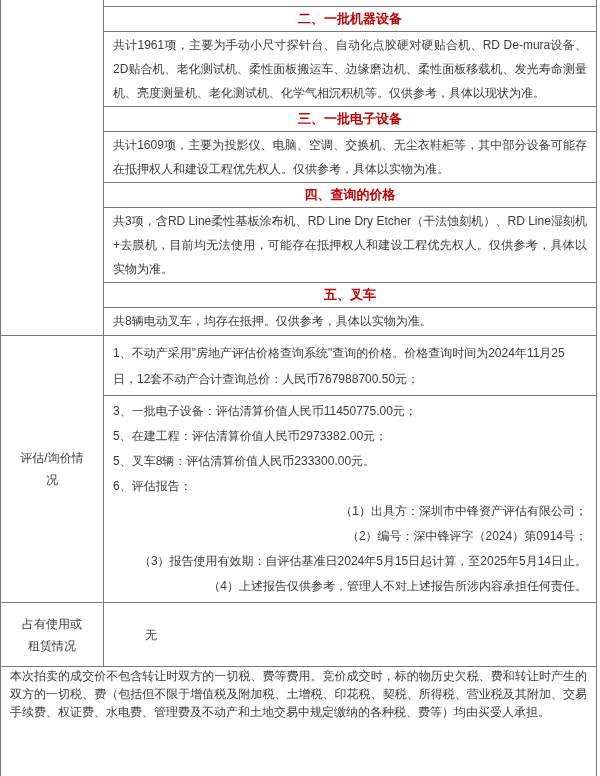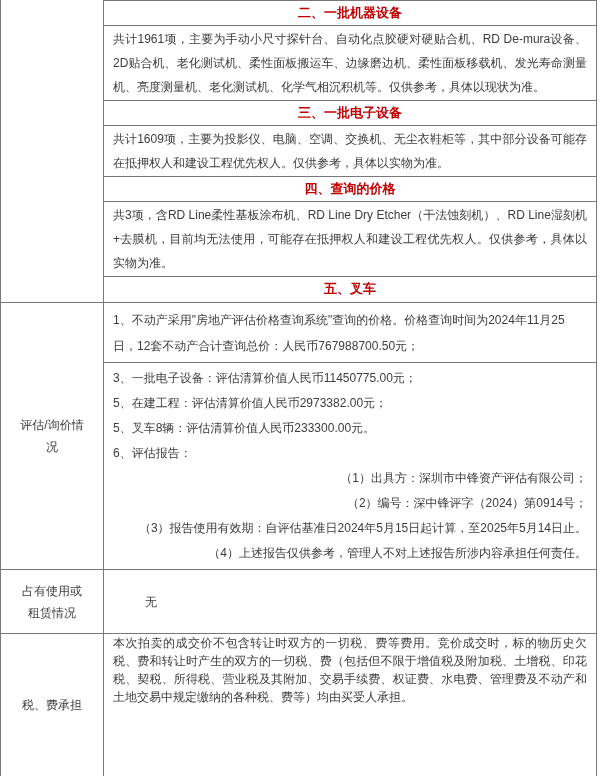--- a/index.html
+++ b/index.html
@@ -20,21 +20,21 @@
     display:flex;flex-direction:column;background:#fff;
   }
   .row{display:flex;align-items:stretch;}
   .row + .row{border-top:1px solid var(--border);}
   .lbl{
     flex:0 0 103px;width:103px;box-sizing:border-box;border-right:1px solid var(--border);
     display:flex;align-items:center;justify-content:center;text-align:center;
     padding:0 16px;line-height:22px;
   }
   .rc{flex:1;min-width:0;box-sizing:border-box;}
-  .rc-top{margin-top:0;border-top:1px solid var(--border);}
+  .rc-top{margin-top:6px;border-top:1px solid var(--border);}
   .rc-top > div{box-sizing:border-box;border-bottom:1px solid var(--border);}
   .rc-top > div:last-child{border-bottom:none;}
   .sec-h{
     height:25px;line-height:24px;text-align:center;
     color:var(--red);font-weight:bold;font-size:13px;
   }
   .sec-b{padding:1px 9px 0;line-height:24px;text-align:justify;}
   .b3{height:75px;}
   .b2{height:51px;}
   .b1{height:27px;}
@@ -62,20 +62,21 @@
     <div class="row">
       <div class="lbl"></div>
       <div class="rc rc-top">
         <div class="sec-h">二、一批机器设备</div>
         <div class="sec-b b3">共计1961项，主要为手动小尺寸探针台、自动化点胶硬对硬贴合机、RD De-mura设备、2D贴合机、老化测试机、柔性面板搬运车、边缘磨边机、柔性面板移载机、发光寿命测量机、亮度测量机、老化测试机、化学气相沉积机等。仅供参考，具体以现状为准。</div>
         <div class="sec-h">三、一批电子设备</div>
         <div class="sec-b b2">共计1609项，主要为投影仪、电脑、空调、交换机、无尘衣鞋柜等，其中部分设备可能存在抵押权人和建设工程优先权人。仅供参考，具体以实物为准。</div>
         <div class="sec-h">四、查询的价格</div>
         <div class="sec-b b3">共3项，含RD Line柔性基板涂布机、RD Line Dry Etcher（干法蚀刻机）、RD Line湿刻机+去膜机，目前均无法使用，可能存在抵押权人和建设工程优先权人。仅供参考，具体以实物为准。</div>
         <div class="sec-h">五、叉车</div>
+        <div class="sec-b b1">共8辆电动叉车，均存在抵押。仅供参考，具体以实物为准。</div>
       </div>
     </div>
 
     <div class="row">
       <div class="lbl">评估/询价情况</div>
       <div class="rc">
         <div class="cell-a">1、不动产采用"房地产评估价格查询系统"查询的价格。价格查询时间为2024年11月25日，12套不动产合计查询总价：人民币767988700.50元；</div>
         <div class="cell-b">
           <p>3、一批电子设备：评估清算价值人民币11450775.00元；</p>
           <p>5、在建工程：评估清算价值人民币2973382.00元；</p>
@@ -88,18 +89,17 @@
         </div>
       </div>
     </div>
 
     <div class="row row-occ">
       <div class="lbl">占有使用或租赁情况</div>
       <div class="rc occ">无</div>
     </div>
 
     <div class="row row-tax">
-      <div class="lbl">税、费承担</div>
       <div class="rc tax">本次拍卖的成交价不包含转让时双方的一切税、费等费用。竞价成交时，标的物历史欠税、费和转让时产生的双方的一切税、费（包括但不限于增值税及附加税、土增税、印花税、契税、所得税、营业税及其附加、交易手续费、权证费、水电费、管理费及不动产和土地交易中规定缴纳的各种税、费等）均由买受人承担。</div>
     </div>
 
   </div>
 </div>
 
 </body></html>

